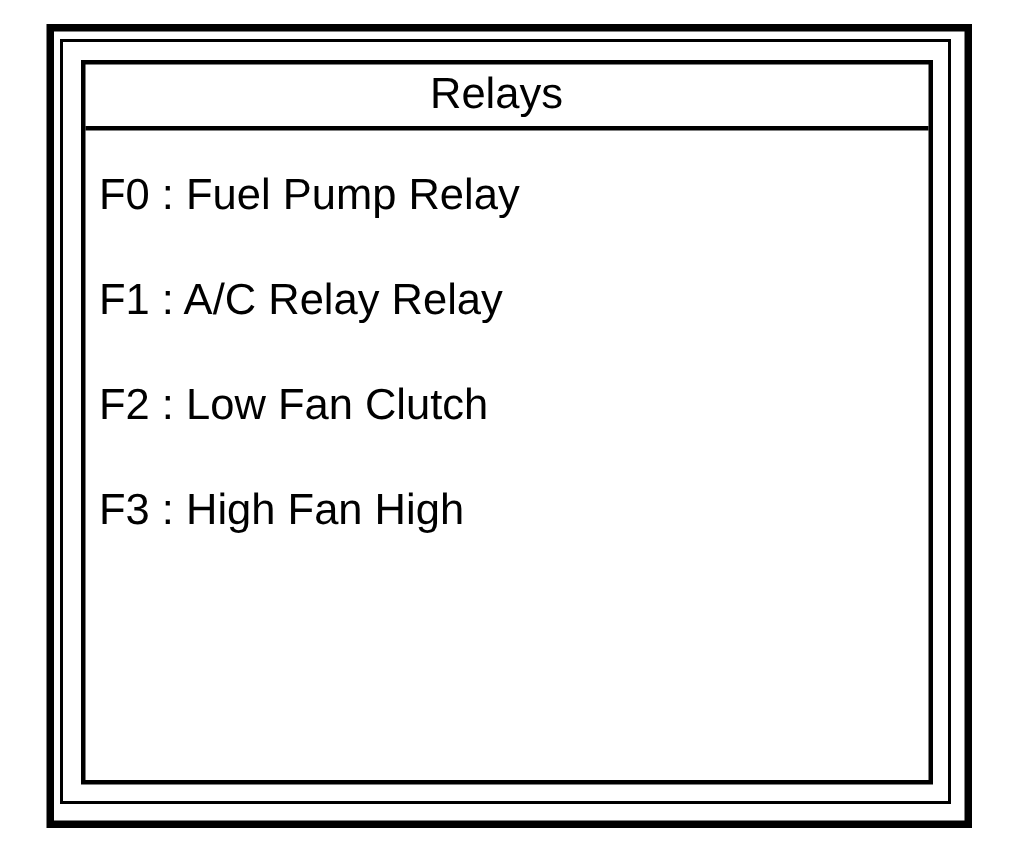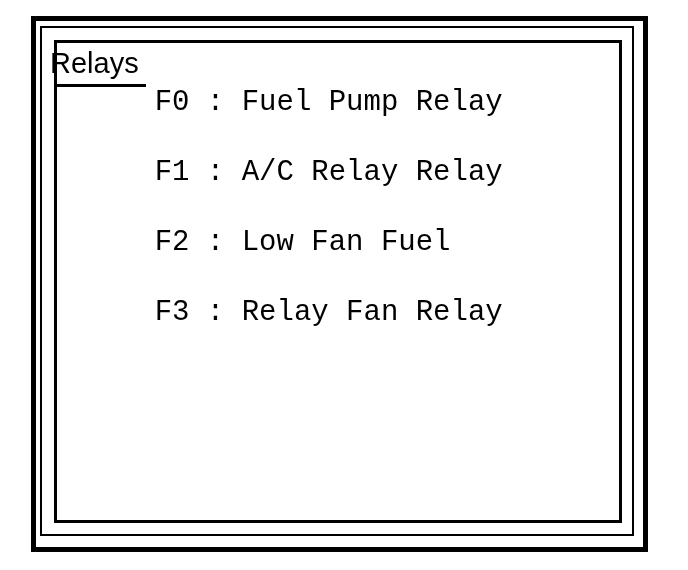--- a/index.html
+++ b/index.html
@@ -38,21 +38,21 @@
   .panel {
     position: absolute;
     left: 54px;
     top: 40px;
     width: 568px;
     height: 483px;
     border: 3px solid #000000;
     box-sizing: border-box;
     background: #ffffff;
     display: flex;
-    flex-direction: row;
+    flex-direction: column;
   }
   .panel-header {
     height: 41px;
     flex: 0 0 41px;
     border-bottom: 3px solid #000000;
     display: flex;
     align-items: center;
     justify-content: center;
   }
   .panel-title {
@@ -62,34 +62,33 @@
     transform: translateX(-7px); 
   }
   .relay-list {
     flex: 1 1 auto;
     padding: 29px 0 0 9px;
     overflow: hidden;
   }
   .relay-item {
     font-size: 29px;
     line-height: 29px;
-    margin: 16px 0 41px 0;
+    margin: 0 0 41px 0;
     white-space: nowrap;
-    font-family: Liberation Mono, monospace;
   }
 </style>
 </head>
 <body>
 
 <div class="outer-frame"></div>
 <div class="mid-frame"></div>
 
 <div class="panel">
   <div class="panel-header">
     <span class="panel-title">Relays</span>
   </div>
   <div class="relay-list">
     <div class="relay-item">F0 : Fuel Pump Relay</div>
     <div class="relay-item">F1 : A/C Relay Relay</div>
-    <div class="relay-item">F2 : Low Fan Fuel</div>
-    <div class="relay-item">F3 : Relay Fan Relay</div>
+    <div class="relay-item">F2 : Low Fan Clutch</div>
+    <div class="relay-item">F3 : High Fan High</div>
   </div>
 </div>
 
 </body></html>

